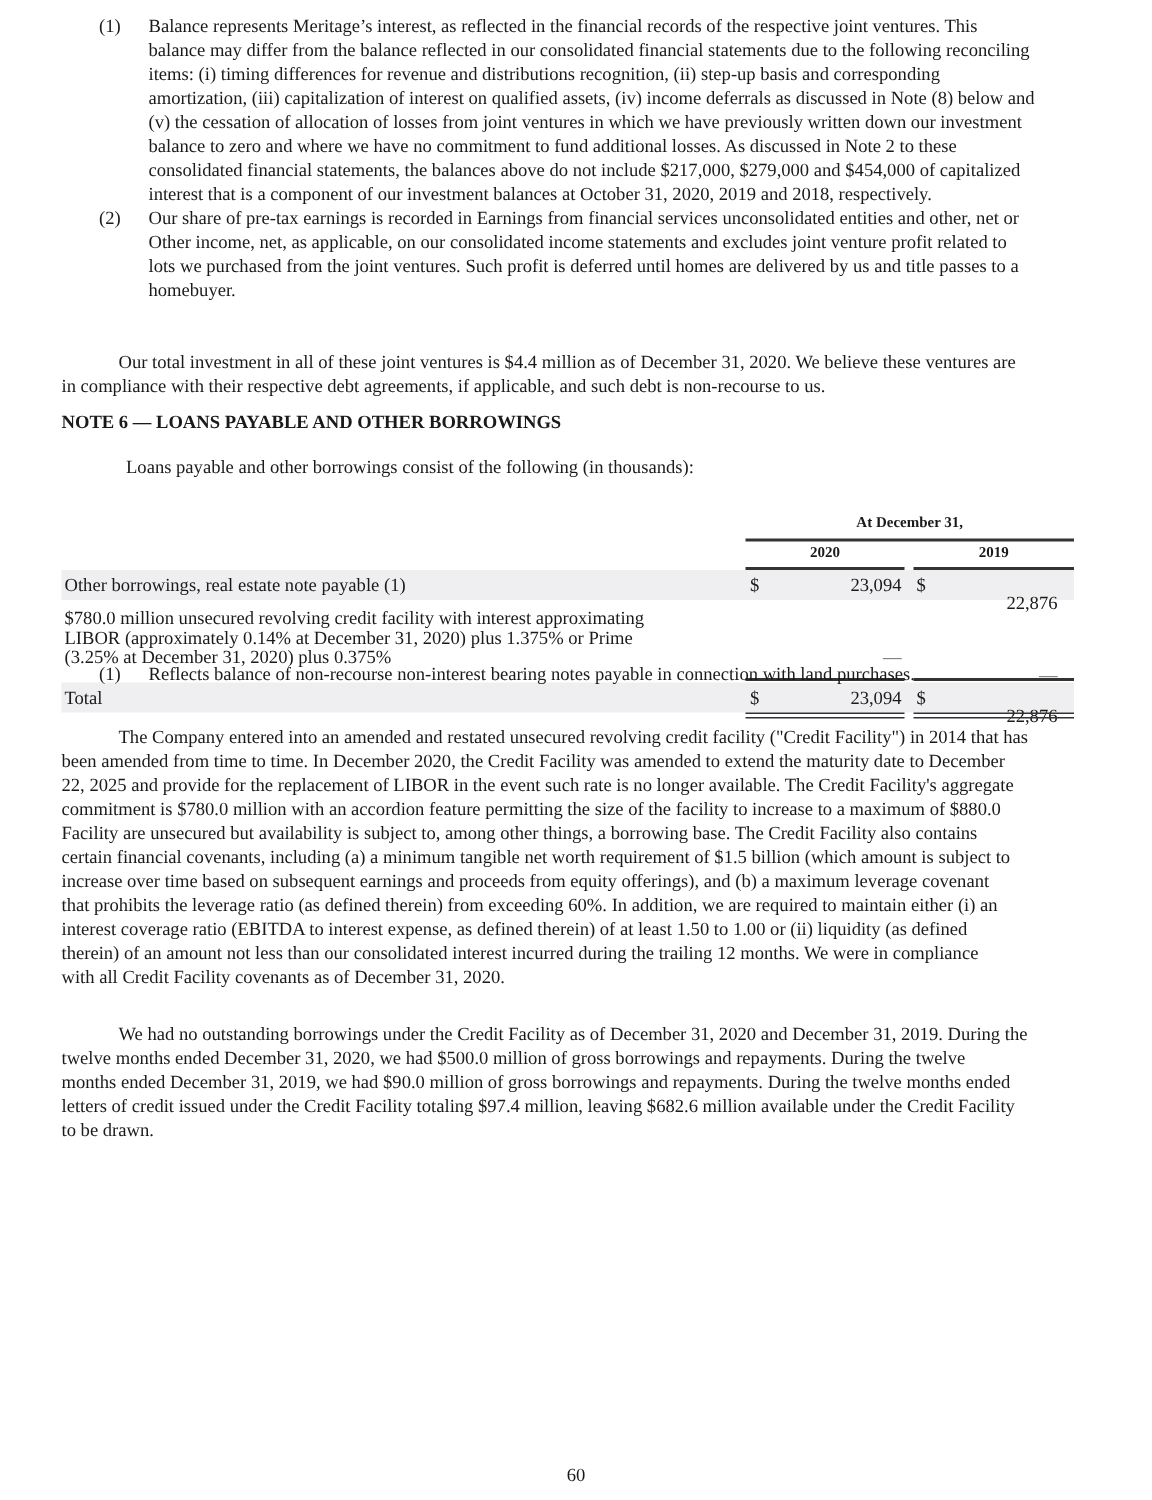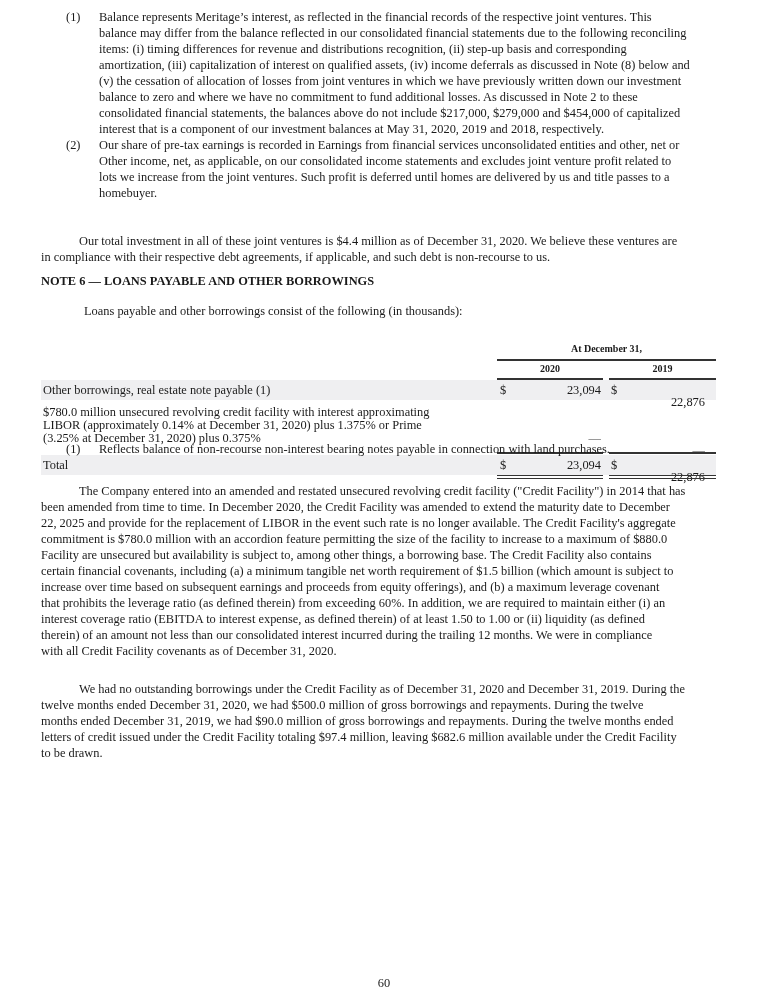--- a/index.html
+++ b/index.html
@@ -57,30 +57,30 @@
   <div class="fn" style="top:9px;">
     <div class="num">(1)</div>
     <div class="txt">
       <div>Balance represents Meritage’s interest, as reflected in the financial records of the respective joint ventures. This</div>
       <div>balance may differ from the balance reflected in our consolidated financial statements due to the following reconciling</div>
       <div>items: (i) timing differences for revenue and distributions recognition, (ii) step-up basis and corresponding</div>
       <div>amortization, (iii) capitalization of interest on qualified assets, (iv) income deferrals as discussed in Note (8) below and</div>
       <div>(v) the cessation of allocation of losses from joint ventures in which we have previously written down our investment</div>
       <div>balance to zero and where we have no commitment to fund additional losses. As discussed in Note 2 to these</div>
       <div>consolidated financial statements, the balances above do not include $217,000, $279,000 and $454,000 of capitalized</div>
-      <div>interest that is a component of our investment balances at May 31, 2020, 2019 and 2018, respectively.</div>
+      <div>interest that is a component of our investment balances at October 31, 2020, 2019 and 2018, respectively.</div>
     </div>
   </div>
 
   <div class="fn" style="top:137px;">
     <div class="num">(2)</div>
     <div class="txt">
       <div>Our share of pre-tax earnings is recorded in Earnings from financial services unconsolidated entities and other, net or</div>
       <div>Other income, net, as applicable, on our consolidated income statements and excludes joint venture profit related to</div>
-      <div>lots we increase from the joint ventures. Such profit is deferred until homes are delivered by us and title passes to a</div>
+      <div>lots we purchased from the joint ventures. Such profit is deferred until homes are delivered by us and title passes to a</div>
       <div>homebuyer.</div>
     </div>
   </div>
 
   <div class="para" style="top:233px;">
     <div>Our total investment in all of these joint ventures is $4.4 million as of December 31, 2020. We believe these ventures are</div>
     <div style="text-indent:0;">in compliance with their respective debt agreements, if applicable, and such debt is non-recourse to us.</div>
   </div>
 
   <div class="heading" style="top:273px;">NOTE 6 — LOANS PAYABLE AND OTHER BORROWINGS</div>

